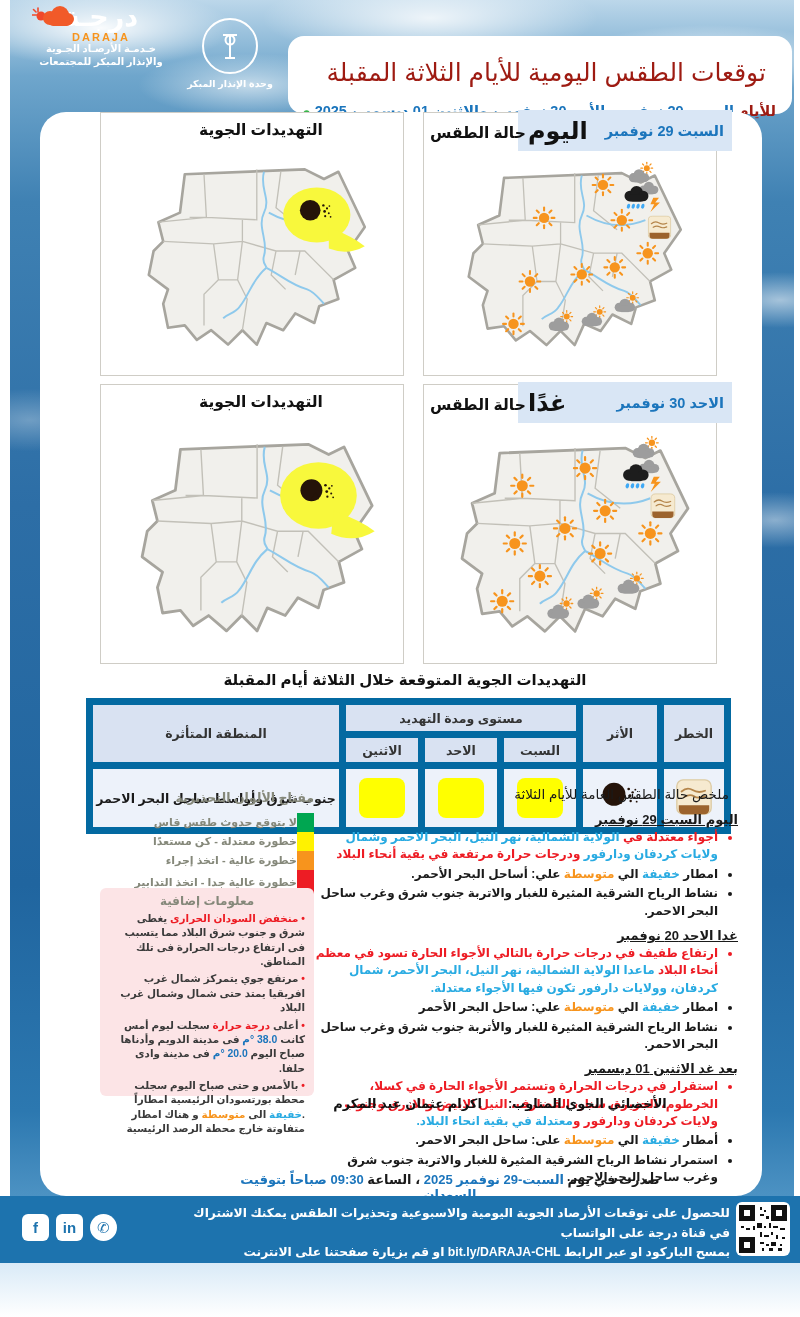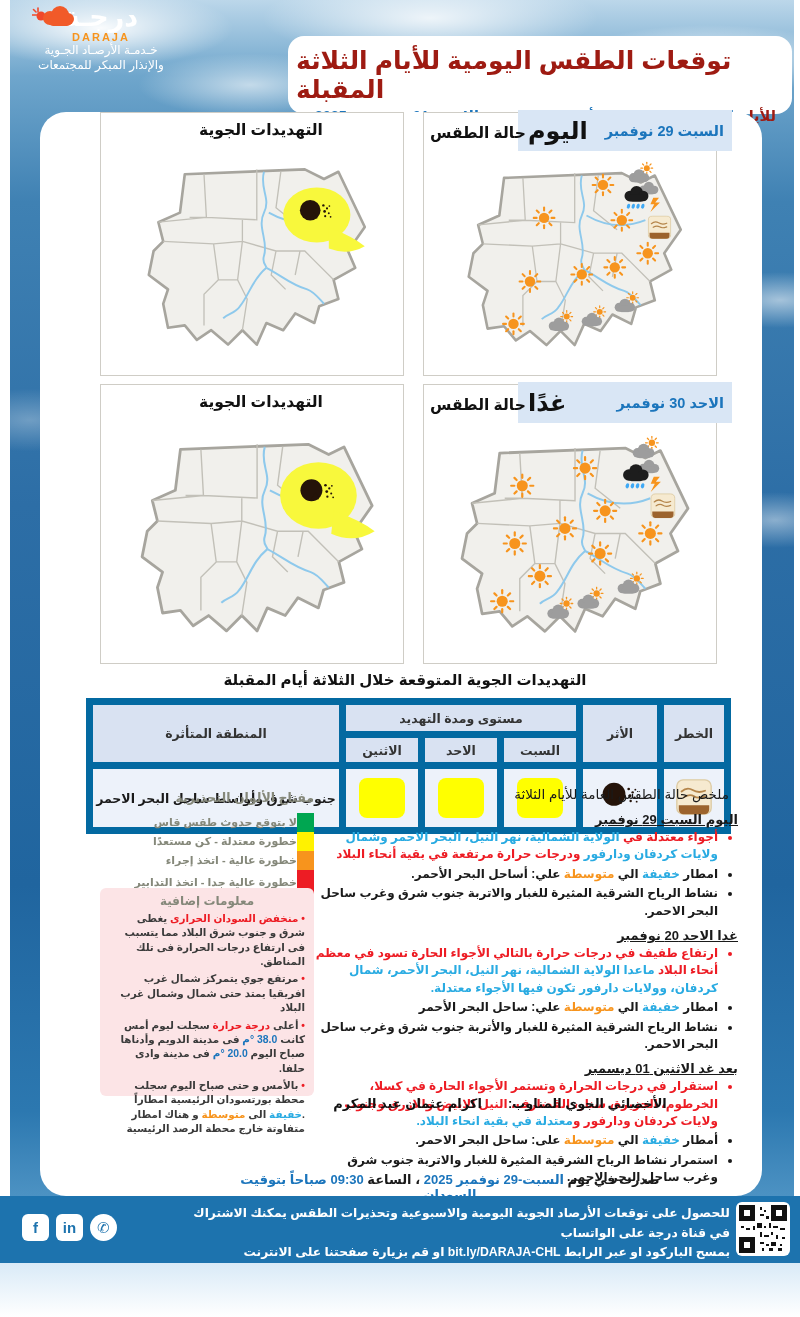--- a/index.html
+++ b/index.html
@@ -11,26 +11,26 @@
       radial-gradient(ellipse 240px 60px at 420px 18px, rgba(255,255,255,.8), rgba(255,255,255,0) 70%),
       radial-gradient(ellipse 200px 50px at 700px 60px, rgba(255,255,255,.85), rgba(255,255,255,0) 70%),
       radial-gradient(ellipse 160px 45px at 240px 85px, rgba(255,255,255,.6), rgba(255,255,255,0) 70%),
       radial-gradient(ellipse 120px 40px at 770px 300px, rgba(255,255,255,.55), rgba(255,255,255,0) 70%),
       radial-gradient(ellipse 110px 40px at 765px 520px, rgba(255,255,255,.45), rgba(255,255,255,0) 70%),
       radial-gradient(ellipse 120px 45px at 20px 420px, rgba(255,255,255,.30), rgba(255,255,255,0) 70%),
       linear-gradient(180deg,#bcd7ea 0%,#6fa6cc 6%,#3f81b3 16%,#2d6ea6 40%,#20659f 70%,#2c78b0 88%,#66a7d2 100%);}
   .below-footer{position:absolute;left:0;top:1263px;width:800px;height:54px;background:linear-gradient(#d9eaf7,#ffffff);}
   
   .header-card{position:absolute;left:288px;top:36px;width:504px;height:78px;background:#fff;border-radius:16px;}
-  .title{margin:0;padding:10px 14px 0 8px;font-size:25px;font-weight:bold;color:#9e1b12;text-align:left;letter-spacing:0;}
+  .title{margin:12px;padding:10px 14px 0 8px;font-size:25px;font-weight:normal;color:#9e1b12;text-align:right;letter-spacing:0;}
   .subtitle{padding:4px 10px 0 6px;font-size:14.5px;font-weight:bold;text-align:center;}
   .logo-daraja{position:absolute;left:26px;top:4px;width:150px;color:#fff;text-align:center;}
   .logo-daraja .ar{font-size:27px;font-weight:bold;line-height:1;}
   .logo-daraja .latin{font-size:11px;font-weight:bold;color:#f7941d;letter-spacing:2px;}
-  .logo-daraja .tag{font-size:12px;font-weight:normal;line-height:1.25;}
+  .logo-daraja .tag{font-size:10px;font-weight:bold;line-height:1.25;}
   .dlogo-ic{position:absolute;left:6px;top:2px;width:44px;height:30px;}
   .logo-ewu{position:absolute;left:178px;top:18px;width:104px;color:#fff;text-align:center;}
   .ewu-circle{width:52px;height:52px;margin:0 auto;border:2.5px solid #fff;border-radius:50%;display:flex;align-items:center;justify-content:center;}
   .logo-ewu .cap{font-size:9.5px;font-weight:bold;margin-top:4px;}
   
   .main-card{position:absolute;left:40px;top:112px;width:722px;height:1084px;background:#fff;border-radius:26px;}
   .panel{position:absolute;border:1px solid #cfcdc6;background:#fff;}
   .daybar{position:absolute;background:#d9e6f5;display:flex;align-items:center;justify-content:space-between;padding:0 8px 0 10px;}
   .dayname{font-size:24px;font-weight:bold;color:#111;line-height:1;}
   .daydate{font-size:14.5px;font-weight:bold;color:#1b75bc;}
@@ -164,20 +164,32 @@
           <circle cx="18" cy="12" r="7"></circle>
           <circle cx="28" cy="9" r="9"></circle>
           <circle cx="36" cy="13" r="6"></circle>
           <rect x="16" y="10" width="24" height="10" rx="5"></rect>
         </g>
     </svg>
     <div class="ar">درجـة</div>
     <div class="latin">DARAJA</div>
     <div class="tag">خـدمـة الأرصـاد الجـوية</div>
     <div class="tag">والإنذار المبكر للمجتمعات</div>
+  </div>
+  <div class="logo-ewu">
+    <div class="ewu-circle">
+      <svg width="26" height="30" viewBox="0 0 26 30">
+          <g fill="none" stroke="#fff" stroke-width="2">
+            <path d="M6,4 h14 M13,4 v14"></path>
+            <circle cx="13" cy="9" r="4.5"></circle>
+            <path d="M8,27 h10 M13,18 v9"></path>
+          </g>
+        </svg>
+    </div>
+    <div class="cap">وحدة الإنذار المبكر</div>
   </div>
 
   <div class="header-card">
     <h1 class="title">توقعات الطقس اليومية للأيام الثلاثة المقبلة</h1>
     <div class="subtitle"><span style="color: rgb(158, 27, 18);">للأيام </span><span style="color: rgb(27, 117, 188);">السبت 29 نوفمبر، الأحد 30 نوفمبر، والاثنين 01 ديسمبر، 2025 </span><span style="color: rgb(57, 181, 74);">م</span></div>
   </div>
 
   <div class="main-card"></div>
 
   <div class="panel" style="left:423px;top:112px;width:292px;height:262px;">

